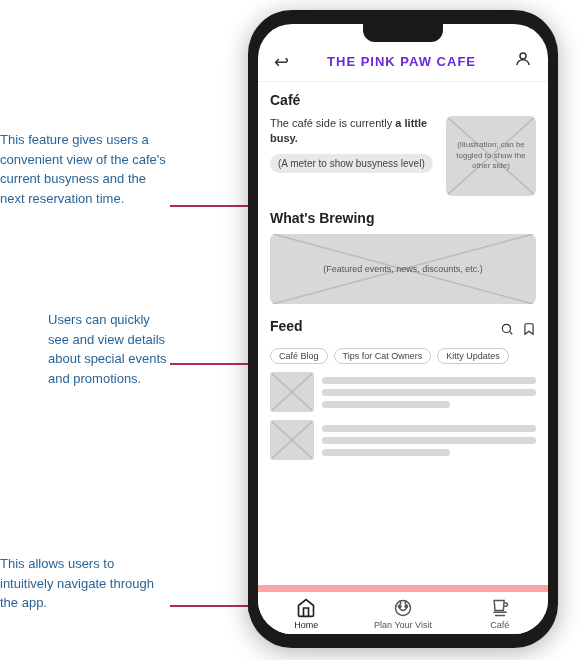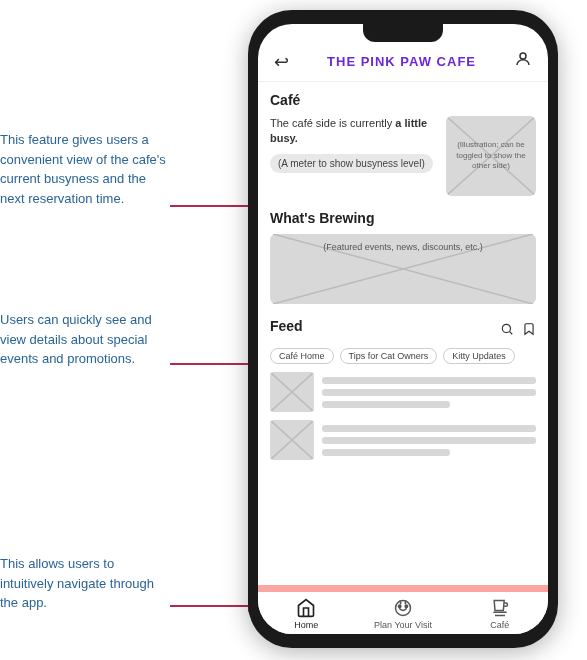--- a/index.html
+++ b/index.html
@@ -153,21 +153,21 @@
     .whats-brewing {
       margin-bottom: 14px;
     }
 
     .brewing-card {
       width: 100%;
       height: 70px;
       background: #d8d8d8;
       border-radius: 6px;
       display: flex;
-      align-items: flex-start;
+      align-items: center;
       justify-content: center;
       position: relative;
     }
 
     
     .feed-section {
       margin-bottom: 10px;
     }
 
     .feed-header {
@@ -283,21 +283,21 @@
 
 <div class="annotation" style="top: 130px;">
   <span>This feature gives users a convenient view of the cafe's current busyness and the next reservation time.</span>
 </div>
 
 <div class="arrow" style="top: 200px; left: 170px; width: 88px;">
   <div class="arrow-line" style="flex:1;"></div>
   <div class="arrow-head"></div>
 </div>
 
-<div class="annotation" style="top: 310px;">
+<div class="annotation" style="top: 310px; padding-left: 48px;">
   <span>Users can quickly see and view details about special events and promotions.</span>
 </div>
 
 <div class="arrow" style="top: 358px; left: 170px; width: 88px;">
   <div class="arrow-line" style="flex:1;"></div>
   <div class="arrow-head"></div>
 </div>
 
 <div class="annotation" style="top: 554px;">
   <span>This allows users to intuitively navigate through the app.</span>
@@ -366,21 +366,21 @@
               </svg>
             </span>
             <span>
               <svg width="14" height="14" viewBox="0 0 24 24" fill="none" stroke="#333" stroke-width="2">
                 <path d="M19 21l-7-5-7 5V5a2 2 0 0 1 2-2h10a2 2 0 0 1 2 2z"></path>
               </svg>
             </span>
           </div>
         </div>
         <div class="feed-tabs">
-          <span class="feed-tab">Café Home</span>
+          <span class="feed-tab">Café Blog</span>
           <span class="feed-tab">Tips for Cat Owners</span>
           <span class="feed-tab">Kitty Updates</span>
         </div>
 
         <div class="feed-item">
           <div class="feed-thumb ph-img" style="width:44px;height:40px;background:#d8d8d8;border-radius:4px;position:relative;">
             <svg viewBox="0 0 44 40" xmlns="http://www.w3.org/2000/svg" style="position:absolute;top:0;left:0;width:100%;height:100%;">
               <line x1="0" y1="0" x2="44" y2="40" stroke="#bbb" stroke-width="1.5"></line>
               <line x1="44" y1="0" x2="0" y2="40" stroke="#bbb" stroke-width="1.5"></line>
             </svg>

